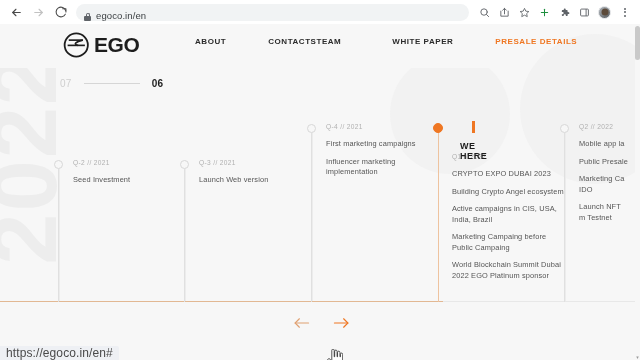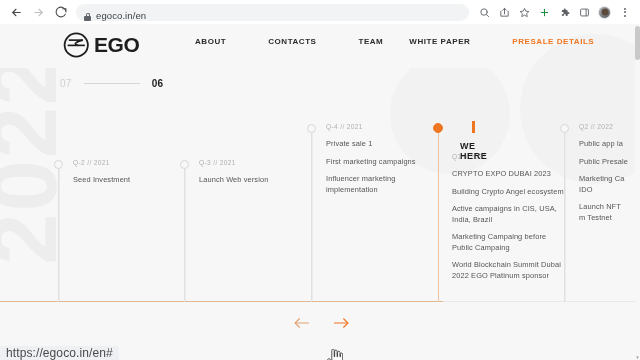--- a/index.html
+++ b/index.html
@@ -417,22 +417,22 @@
             <line x1="7.5" y1="20.5" x2="30.5" y2="20.5" stroke="#1d1d1d" stroke-width="2.2"></line>
             <path d="M9 13.5 L28 13.5" stroke="#1d1d1d" stroke-width="2.2"></path>
             <path d="M27.5 13.5 C19 15.5, 14 19, 21.5 20.5" fill="none" stroke="#1d1d1d" stroke-width="2.2"></path>
           </svg>
         </span>
         <span class="logo-text">EGO</span>
       </div>
 
       <div class="site-nav">
         <a class="nav-link" style="margin-right:42px;">ABOUT</a>
-        <a class="nav-link" style="margin-right:42px;">CONTACTS</a>
-        <a class="nav-link" style="margin-right:26px;">TEAM</a>
+        <a class="nav-link" style="">CONTACTS</a>
+        <a class="nav-link" style="margin-right:51px;">TEAM</a>
         <a class="nav-link" style="margin-right:42px;">WHITE PAPER</a>
         <a class="nav-link accent">PRESALE DETAILS</a>
       </div>
     </div>
 
     <div class="pager">
       <span class="pg prev">07</span>
       <span class="bar"></span>
       <span class="pg cur">06</span>
     </div>
@@ -472,21 +472,20 @@
           <div class="tl-quarter">Q-3 // 2021</div>
           <div class="tl-line narrow">Launch Web version</div>
         </div>
       </div>
 
       <div class="tl-item" style="left:307px; top:60px;">
         <span class="node-dot"></span>
         <span class="node-stem" style="height:169px;"></span>
         <div class="tl-content">
           <div class="tl-quarter">Q-4 // 2021</div>
-          <div class="tl-line wide">Private sale 1</div>
           <div class="tl-line wide">First marketing campaigns</div>
           <div class="tl-line wide">Influencer marketing implementation</div>
         </div>
       </div>
 
       <div class="tl-item" style="left:433px; top:59px;">
         <span class="node-dot filled"></span>
         <span class="node-stem orange" style="left:4.5px; height:170px;"></span>
         <div class="we-here" style="left:27px; top:-2px;flex-direction:column;">
           <span class="we-bar"></span>
@@ -500,21 +499,21 @@
           <div class="tl-line wide">Marketing Campaing before Public Campaing</div>
           <div class="tl-line wide">World Blockchain Summit Dubai 2022 EGO Platinum sponsor</div>
         </div>
       </div>
 
       <div class="tl-item" style="left:560px; top:60px;">
         <span class="node-dot"></span>
         <span class="node-stem" style="height:169px;"></span>
         <div class="tl-content">
           <div class="tl-quarter">Q2 // 2022</div>
-          <div class="tl-line clip">Public app la</div>
+          <div class="tl-line clip">Mobile app la</div>
           <div class="tl-line clip">Public Presale</div>
           <div class="tl-line clip" style="white-space:normal; width:50px;">Marketing Ca IDO</div>
           <div class="tl-line clip" style="white-space:normal; width:50px;">Launch NFT m Testnet</div>
         </div>
       </div>
 
     </div>
 
     <div class="arrows">
       <div class="arrow-btn">

